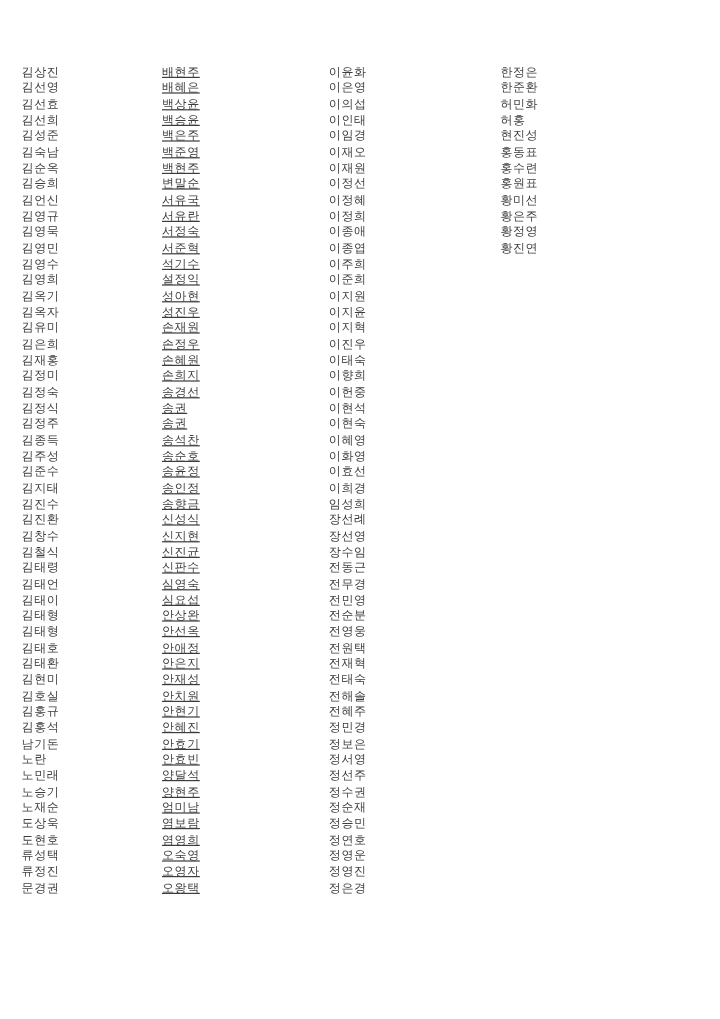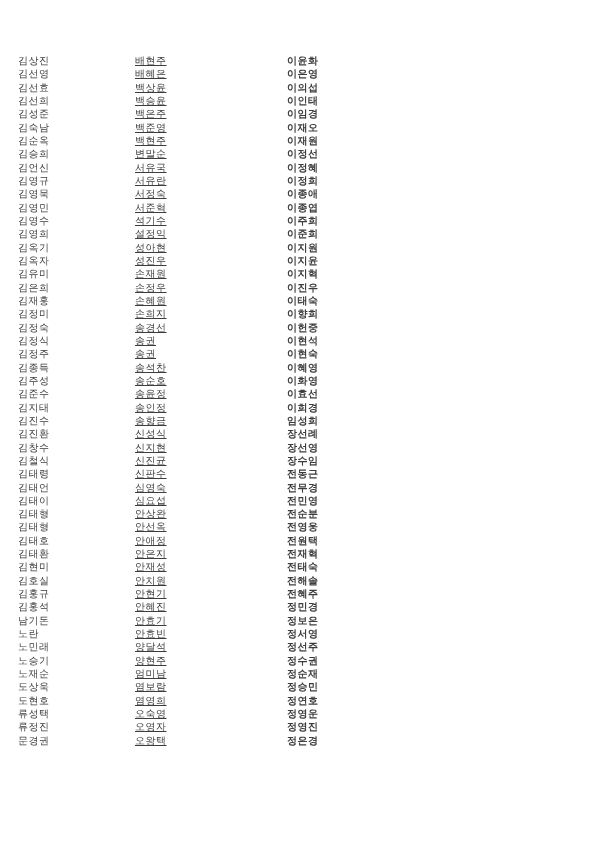--- a/index.html
+++ b/index.html
@@ -14,21 +14,21 @@
     background: #ffffff;
     overflow: hidden;
     font-family: "DejaVu Sans", "Liberation Sans", sans-serif;
   }
   .col {
     position: absolute;
     top: 54px;
   }
   .col-0 { left: 18px;  }
   .col-1 { left: 135px; text-decoration: underline; }
-  .col-2 { left: 287px; font-weight: bold; }
+  .col-2 { left: 274px; }
   .col-3 { left: 417px; }
   .name {
     height: 13.33px;
     line-height: 13.33px;
     font-size: 10px;
     letter-spacing: 0.5px;
     color: #3d3d3d;
     white-space: nowrap;
   }
 </style>
@@ -191,13 +191,27 @@
       <div class="name">정서영</div>
       <div class="name">정선주</div>
       <div class="name">정수권</div>
       <div class="name">정순재</div>
       <div class="name">정승민</div>
       <div class="name">정연호</div>
       <div class="name">정영운</div>
       <div class="name">정영진</div>
       <div class="name">정은경</div>
     </div>
+  <div class="col col-3" style="color: rgb(61, 61, 61);">
+      <div class="name">한정은</div>
+      <div class="name">한준환</div>
+      <div class="name">허민화</div>
+      <div class="name">허홍</div>
+      <div class="name">현진성</div>
+      <div class="name">홍동표</div>
+      <div class="name">홍수련</div>
+      <div class="name">홍원표</div>
+      <div class="name">황미선</div>
+      <div class="name">황은주</div>
+      <div class="name">황정영</div>
+      <div class="name">황진연</div>
+    </div>
 </div>
 
 </body></html>

